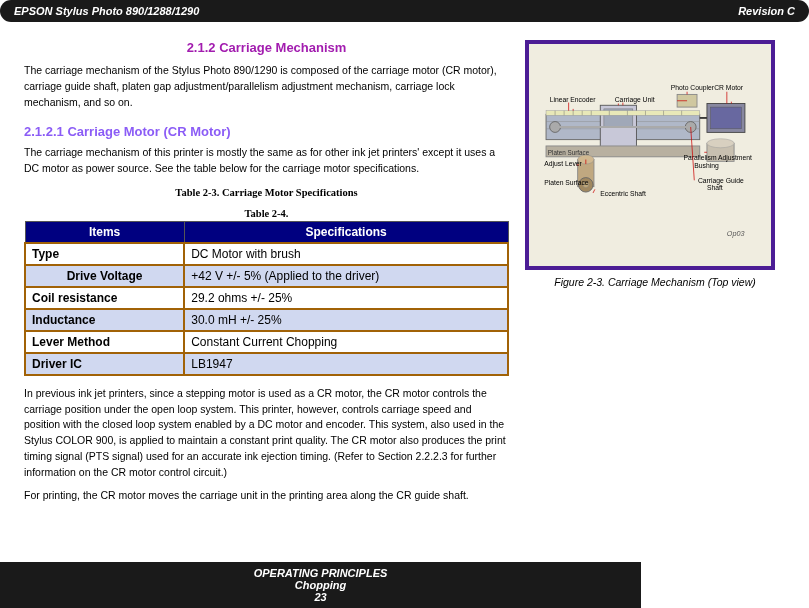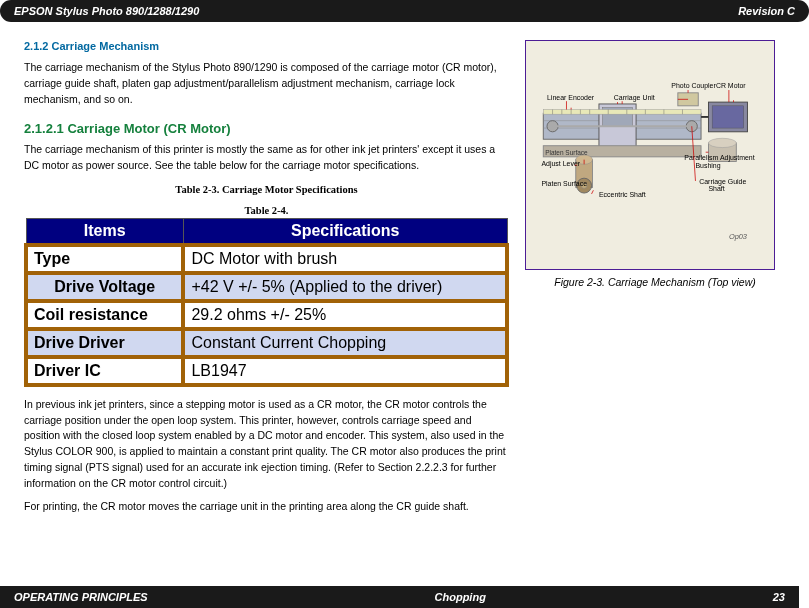--- a/index.html
+++ b/index.html
@@ -32,52 +32,54 @@
       color: #fff;
       display: flex;
       justify-content: space-between;
       align-items: center;
       padding: 5px 14px;
       font-size: 11px;
       font-weight: bold;
       font-style: italic;
       position: fixed;
       bottom: 0;
-      width: 799px;
+      width: 641px;
+      flex-direction: column;
     }
 
     
     .content {
       padding: 18px 24px 60px 24px;
       display: flex;
       gap: 16px;
     }
 
     .left-col {
       flex: 1;
       min-width: 0;
     }
 
     .right-col {
       width: 260px;
       flex-shrink: 0;
     }
 
     h2.section-title {
-      font-size: 11px;
-      font-weight: bold;
-      color: #0369a1;
+      font-size: 13px;
+      font-weight: bold;
+      color: #a21caf;
       margin-bottom: 8px;
       border-bottom: none;
+      text-align: center;
     }
 
     h3.sub-section-title {
       font-size: 13px;
       font-weight: bold;
-      color: #15803d;
+      color: #8b5cf6;
       margin-bottom: 6px;
       margin-top: 14px;
     }
 
     p.body-text {
       font-size: 10.5px;
       line-height: 1.5;
       margin-bottom: 8px;
       color: #000;
     }
@@ -89,49 +91,49 @@
       margin-bottom: 2px;
       margin-top: 10px;
       color: #000;
       font-family: Liberation Serif, serif;
     }
 
     table.spec-table {
       width: 100%;
       border-collapse: collapse;
       margin-bottom: 10px;
-      font-size: 16px;
+      font-size: 12px;
     }
 
     table.spec-table th {
       background: #000080;
       color: #fff;
       border: 1px solid #555;
       padding: 3px 6px;
       text-align: center;
       font-weight: bold;
     }
 
     table.spec-table td {
-      border: 4px solid #a16207;
+      border: 2px solid #a16207;
       padding: 3px 6px;
     }
 
     table.spec-table tr:nth-child(even) td {
       background: #d0d8f0;
     }
 
     table.spec-table tr:nth-child(odd) td {
       background: #fff;
     }
 
     
     .diagram-box {
       background: #f0ede0;
-      border: 1px solid #4c1d95;
+      border: 4px solid #4c1d95;
       padding: 8px;
       position: relative;
       width: 250px;
       height: 230px;
       margin-top: 0;
     }
 
     
     .diagram-svg {
       width: 100%;
@@ -191,21 +193,25 @@
           </tr>
           <tr>
             <td style="font-weight: bold; text-align: center;">Drive Voltage</td>
             <td>+42 V +/- 5% (Applied to the driver)</td>
           </tr>
           <tr>
             <td style="font-weight: bold;">Coil resistance</td>
             <td>29.2 ohms +/- 25%</td>
           </tr>
           <tr>
-            <td style="font-weight: bold;">Drive Driver</td>
+            <td style="font-weight: bold;">Inductance</td>
+            <td>30.0 mH +/- 25%</td>
+          </tr>
+          <tr>
+            <td style="font-weight: bold;">Lever Method</td>
             <td>Constant Current Chopping</td>
           </tr>
           <tr>
             <td style="font-weight: bold;">Driver IC</td>
             <td>LB1947</td>
           </tr>
         </tbody>
     </table>
 
     <p class="body-text">In previous ink jet printers, since a stepping motor is used as a CR motor, the CR motor controls the carriage position under the open loop system. This printer, however, controls carriage speed and position with the closed loop system enabled by a DC motor and encoder. This system, also used in the Stylus COLOR 900, is applied to maintain a constant print quality. The CR motor also produces the print timing signal (PTS signal) used for an accurate ink ejection timing. (Refer to Section 2.2.2.3 for further information on the CR motor control circuit.)</p>

